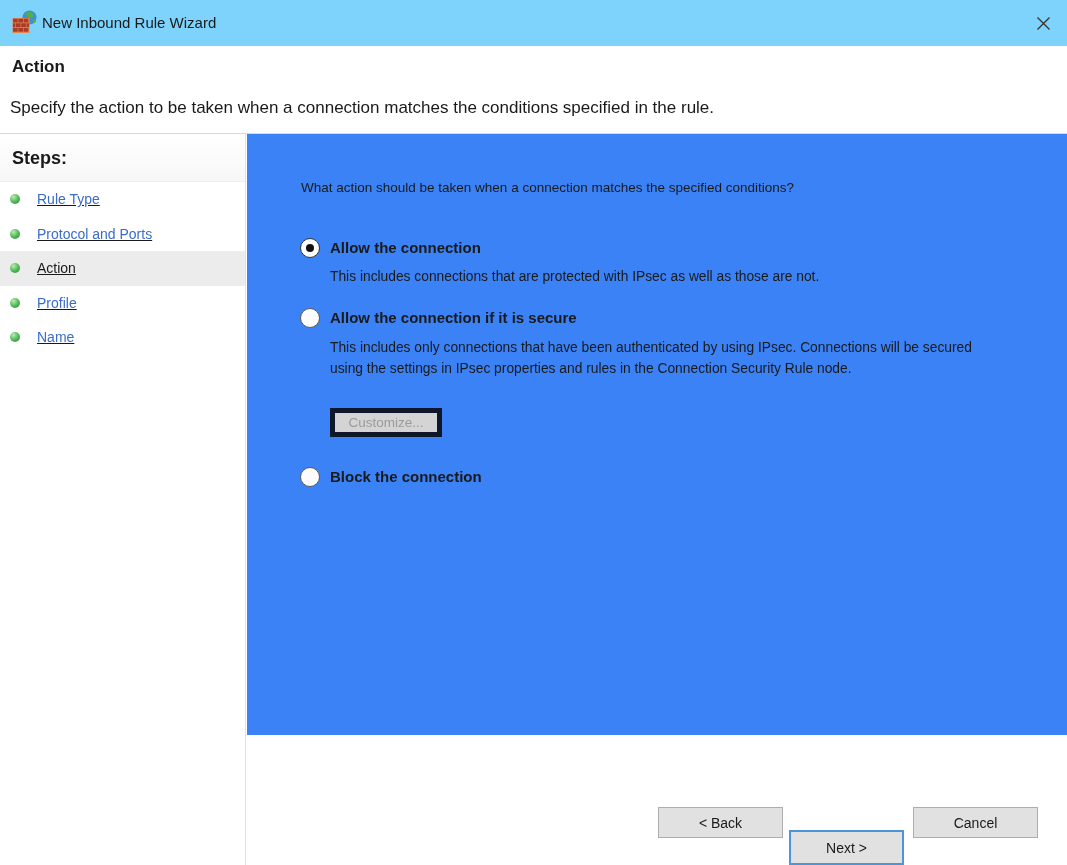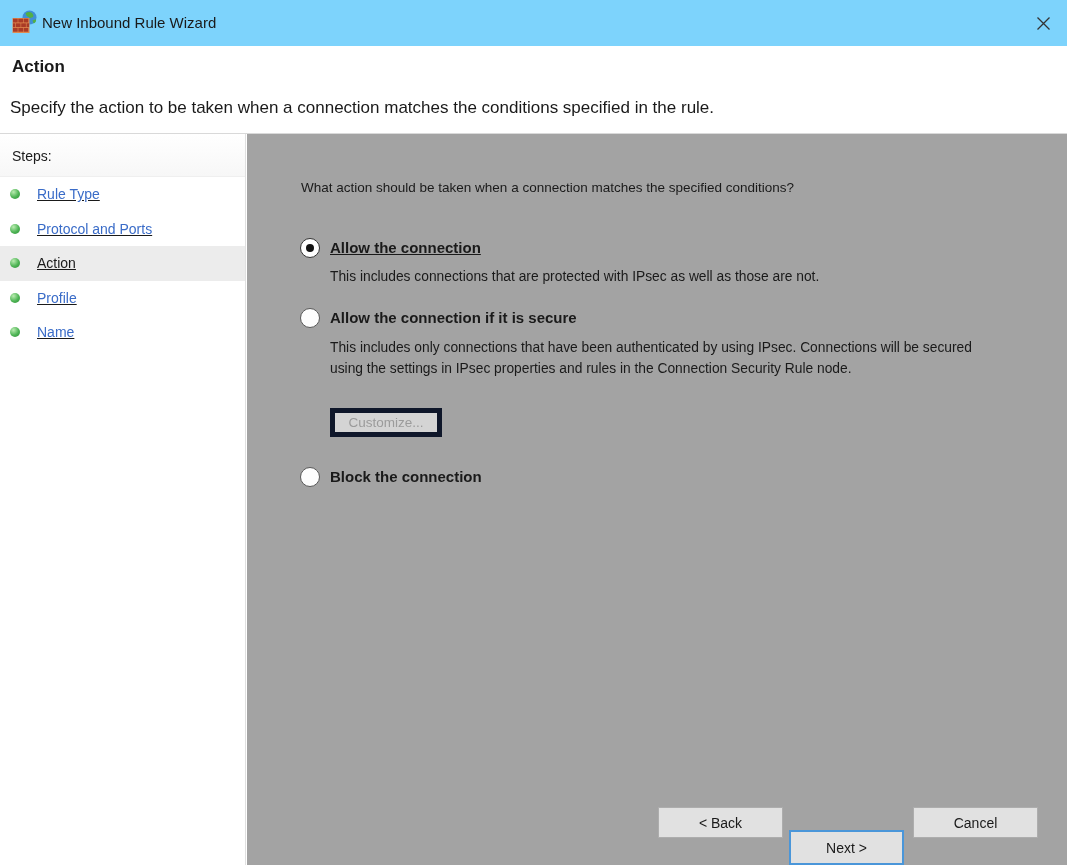--- a/index.html
+++ b/index.html
@@ -21,44 +21,44 @@
     display:flex; align-items:center; justify-content:center; }
 
   
   .page-title { position:absolute; left:12px; top:57px; font-size:17px; font-weight:bold; }
   .page-desc { position:absolute; left:10px; top:98px; font-size:17px; }
   .hdr-divider { position:absolute; top:133px; left:0; width:100%; height:1px; background:#d9d9d9; }
 
   
   .sidebar { position:absolute; top:134px; left:0; width:246px; height:731px;
     background:#ffffff; border-right:1px solid #e0e0e0; }
-  .steps-heading { padding:14px 0 12px 12px; font-size:14px; font-weight:normal;
+  .steps-heading { padding:14px 0 12px 12px; font-size:18px; font-weight:bold;
     background:linear-gradient(#ffffff,#f7f7f7); border-bottom:1px solid #efefef; }
   .step-row { display:flex; align-items:center; height:34.5px; padding-left:10px;
     font-size:14px; cursor:default;text-decoration:underline; }
   .step-row.current { background:#ececec; }
   .bullet { width:10px; height:10px; border-radius:50%; flex:none;
     background:radial-gradient(circle at 35% 30%, #b9ecb0, #4db354 55%, #2f9038); }
   .step-label { margin-left:17px; color:#3a6cc8; white-space:nowrap; }
   .current .step-label { color:#1a1a1a; }
 
   
-  .main { position:absolute; top:134px; left:247px; width:820px; height:731px; background:#a3a3a3; }
+  .main { position:absolute; top:134px; left:247px; width:820px; height:601px; background:#3b82f6; }
   .question { position:absolute; left:54px; top:46px; font-size:13.5px; white-space:nowrap; }
 
   .radio { position:absolute; width:20px; height:20px; border:1px solid #595959;
     border-radius:50%; background:#fdfdfd; cursor:default; }
   .radio.selected { border-color:#333333; }
   .radio.selected::after { content:""; position:absolute; left:5px; top:5px;
     width:8px; height:8px; border-radius:50%; background:#111111; }
 
   .opt-label { position:absolute; font-size:15px; font-weight:bold; white-space:nowrap; }
   .opt-desc  { position:absolute; font-size:13.8px; line-height:21px; width:662px; }
 
-  .r1 { left:53px; top:104px; }  .l1 { left:83px; top:105px;text-decoration:underline; }  .d1 { left:83px; top:132px; }
+  .r1 { left:53px; top:104px; }  .l1 { left:83px; top:105px; }  .d1 { left:83px; top:132px; }
   .r2 { left:53px; top:174px; }  .l2 { left:83px; top:175px; }  .d2 { left:83px; top:203px; }
   .r3 { left:53px; top:333px; }  .l3 { left:83px; top:334px; }
 
   .customize { position:absolute; left:83px; top:274px; width:112px; height:29px;
     background:#d4d4d4; border:5px solid #0f172a; color:#9b9b9b;
     font-size:13.5px; font-family:inherit; text-align:center; }
 
   
   .btn { position:absolute; height:31px; background:#e1e1e1; border:1px solid #adadad;
     font-size:14px; font-family:inherit; color:#1a1a1a; cursor:pointer; }

